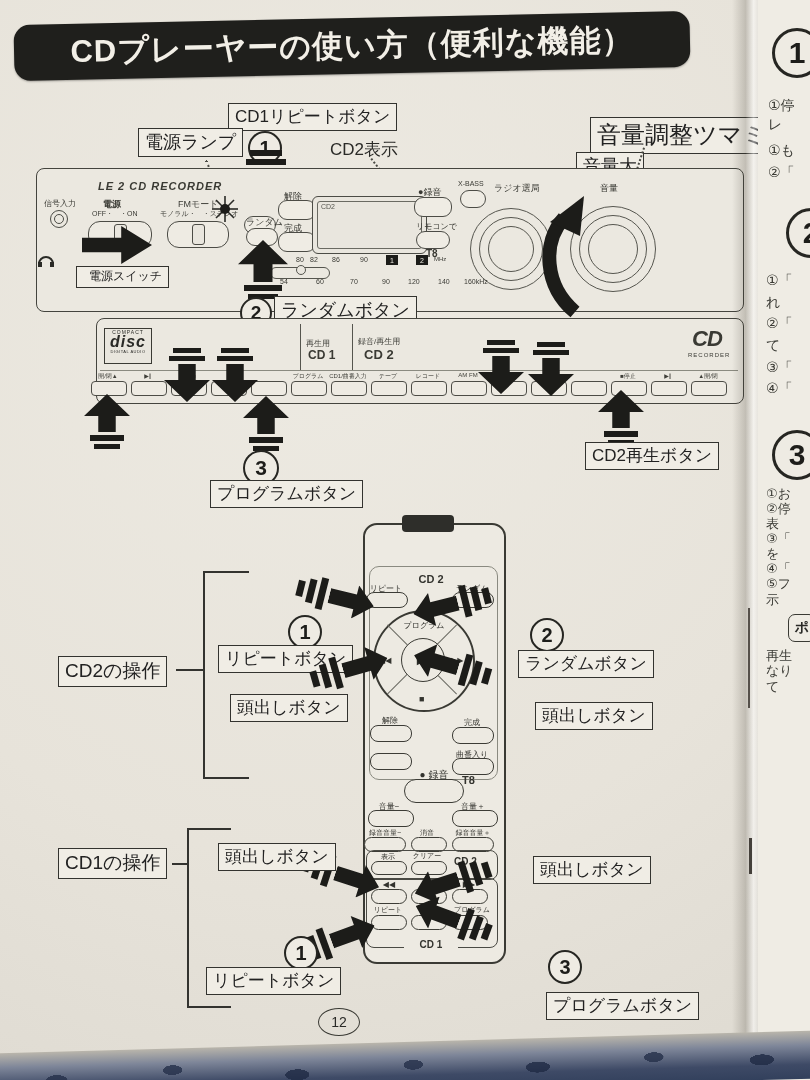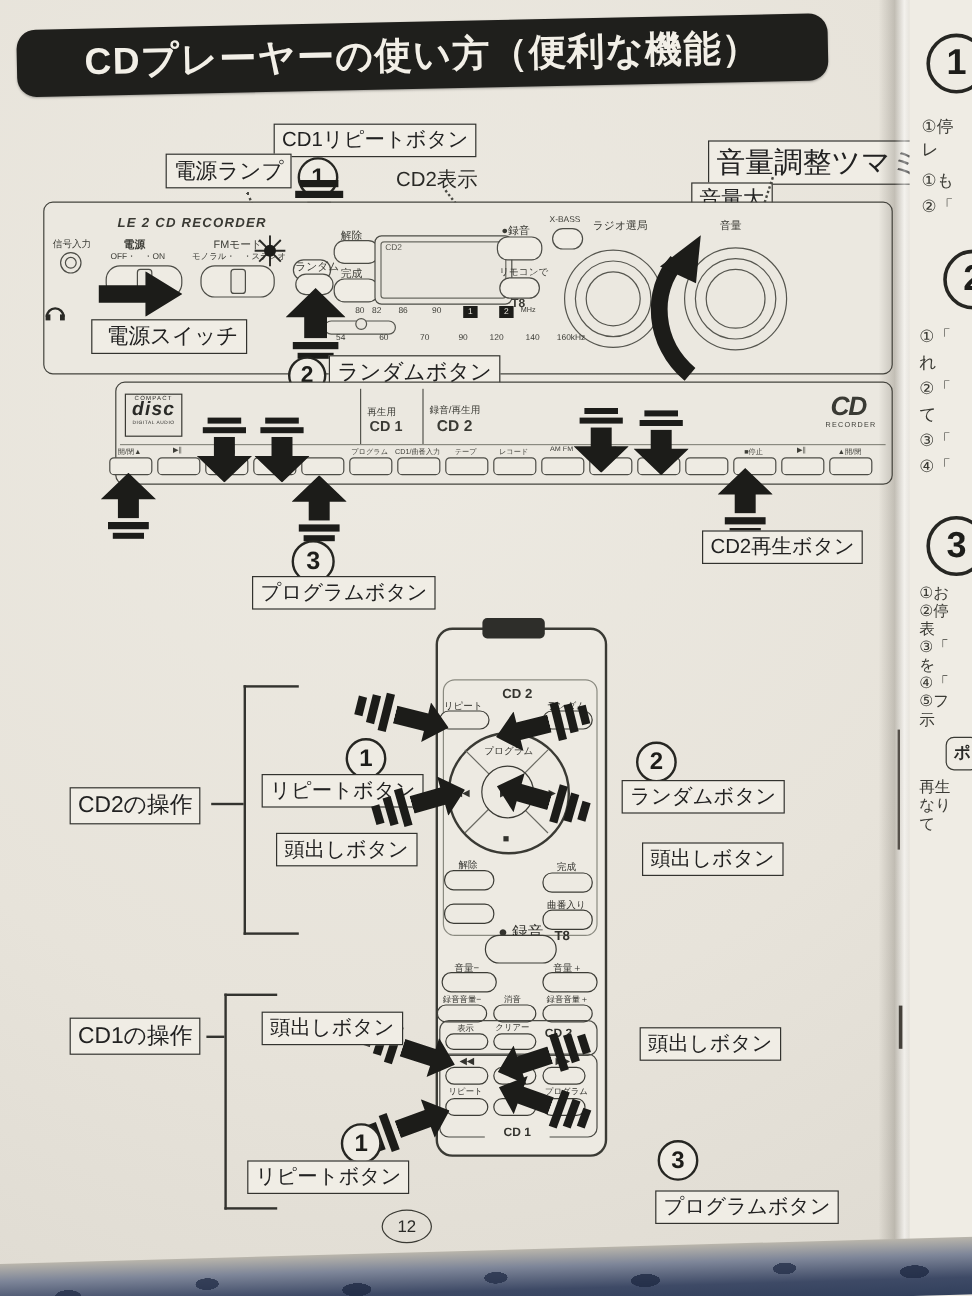--- a/index.html
+++ b/index.html
@@ -117,21 +117,21 @@
     <path d="M 55 122 C 24 96, 22 52, 44 28" fill="none" stroke="#1c1c19" stroke-width="14"></path>
     <polygon points="30,32 64,6 60,46" fill="#1c1c19"></polygon>
   </svg>
 
   <svg class="a" style="left:36px;top:252px;" width="20" height="16" viewBox="0 0 20 16">
     <path d="M 3 12 A 7 7 0 0 1 17 12" fill="none" stroke="#2a2a26" stroke-width="2"></path>
     <rect x="2" y="10" width="4" height="5" fill="#2a2a26"></rect>
       <rect x="14" y="10" width="4" height="5" fill="#2a2a26"></rect>
   </svg>
   <div class="ar" style="left:82px;top:226px;width:70px;height:38px;"></div>
-  <div class="box" style="left:76px;top:266px;font-size:18px;padding-left:12px;">電源スイッチ</div>
+  <div class="box" style="left:76px;top:266px;font-size:12px;padding-left:12px;">電源スイッチ</div>
 
   <div class="a" style="left:266px;top:252px;width:210px;height:40px;">
     <span class="pt" style="left:6px;top:4px;font-size:7px;">76</span>
     <span class="pt" style="left:30px;top:4px;font-size:7px;">80</span>
     <span class="pt" style="left:44px;top:4px;font-size:7px;">82</span>
     <span class="pt" style="left:66px;top:4px;font-size:7px;">86</span>
     <span class="pt" style="left:94px;top:4px;font-size:7px;">90</span>
     <span class="tag" style="left:120px;top:3px;">1</span>
     <span class="tag" style="left:150px;top:3px;">2</span>
     <span class="pt" style="left:168px;top:4px;font-size:6px;">MHz</span>
@@ -286,21 +286,21 @@
   </div>
 
   <div class="rlbl" style="left:370px;top:715px;width:40px;text-align:center;font-size:8px;">解除</div>
   <div class="rbtn" style="left:370px;top:725px;width:40px;height:15px;"></div>
   <div class="rlbl" style="left:452px;top:717px;width:40px;text-align:center;font-size:8px;">完成</div>
   <div class="rbtn" style="left:452px;top:727px;width:40px;height:15px;"></div>
   <div class="rbtn" style="left:370px;top:753px;width:40px;height:15px;"></div>
   <div class="rlbl" style="left:446px;top:749px;width:52px;text-align:center;font-size:8px;">曲番入り</div>
   <div class="rbtn" style="left:452px;top:758px;width:40px;height:15px;"></div>
   <div class="rlbl" style="left:462px;top:774px;font-size:11px;font-weight:bold;">T8</div>
-  <div class="rlbl" style="left:406px;top:768px;width:56px;text-align:center;font-size:13px;">● 録音</div>
+  <div class="rlbl" style="left:406px;top:768px;width:56px;text-align:center;font-size:10px;">● 録音</div>
   <div class="rbtn" style="left:404px;top:779px;width:58px;height:22px;border-radius:12px;"></div>
 
   <div class="rlbl" style="left:366px;top:801px;width:46px;text-align:center;font-size:8px;">音量−</div>
   <div class="rbtn" style="left:368px;top:810px;width:44px;height:15px;"></div>
   <div class="rlbl" style="left:450px;top:801px;width:46px;text-align:center;font-size:8px;">音量＋</div>
   <div class="rbtn" style="left:452px;top:810px;width:44px;height:15px;"></div>
 
   <div class="rlbl" style="left:358px;top:828px;width:54px;text-align:center;font-size:7px;">録音音量−</div>
   <div class="rbtn" style="left:364px;top:837px;width:40px;height:13px;"></div>
   <div class="rlbl" style="left:408px;top:828px;width:38px;text-align:center;font-size:7px;">消音</div>

